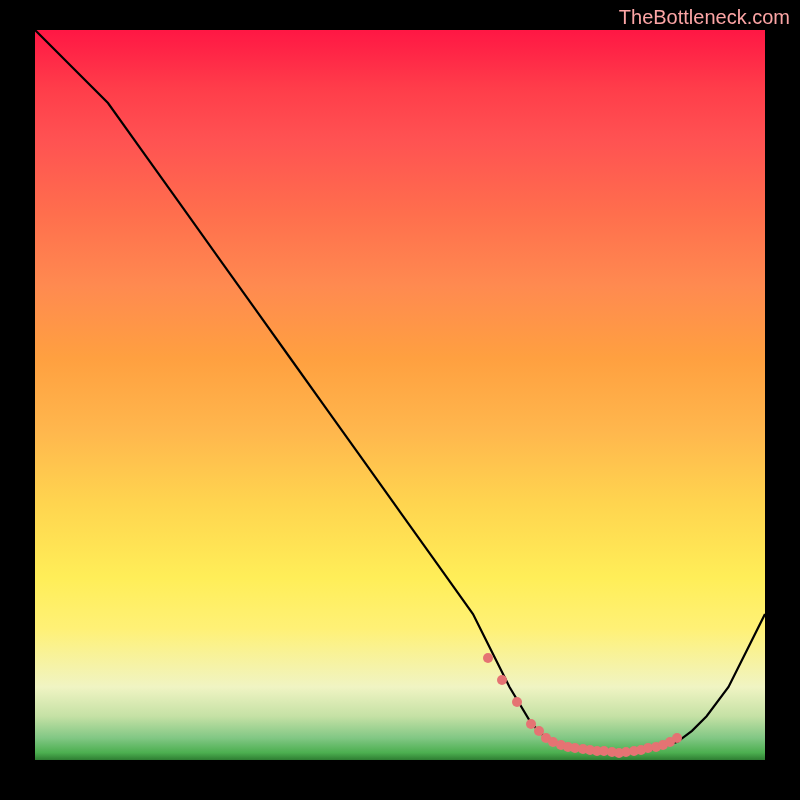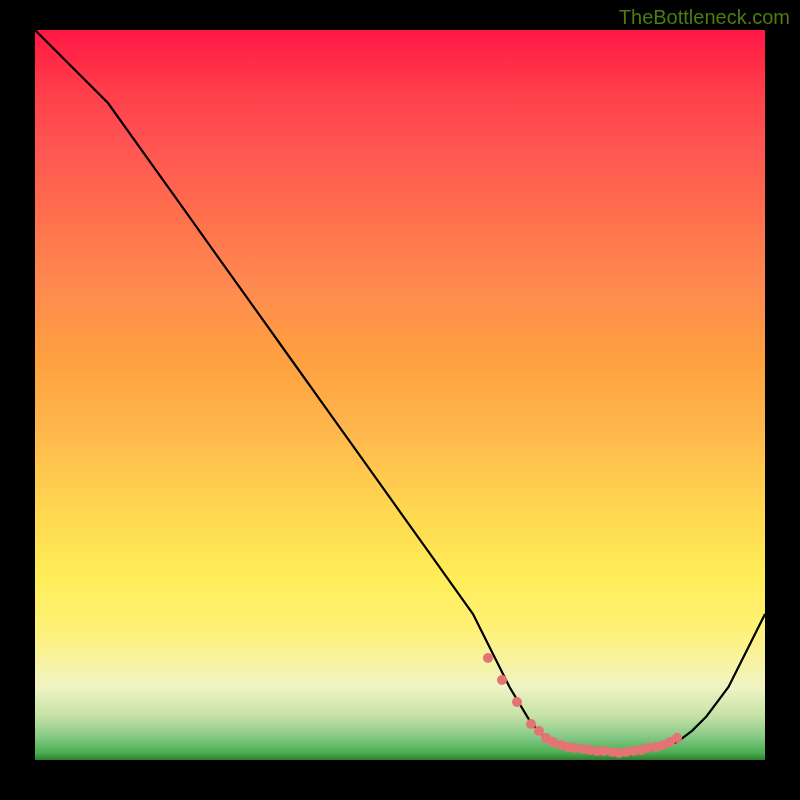--- a/index.html
+++ b/index.html
@@ -7,21 +7,21 @@
     width: 800px;
     height: 800px;
     background: #000;
     position: relative;
     font-family: Arial, sans-serif;
   }
   .watermark {
     position: absolute;
     top: 6px;
     right: 10px;
-    color: #4d7c0f;
+    color: #fca5a5;
     font-size: 20px;
     font-weight: 500;
     z-index: 10;
   }
   .plot-area {
     position: absolute;
     left: 35px;
     top: 30px;
     width: 730px;
     height: 730px;

